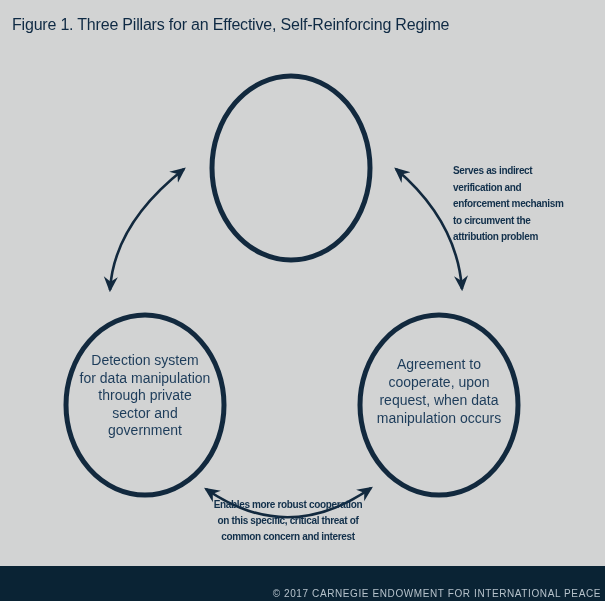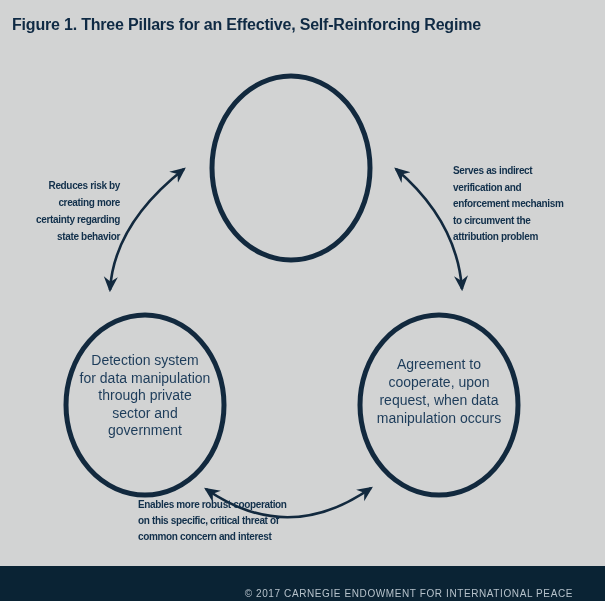--- a/index.html
+++ b/index.html
@@ -10,21 +10,21 @@
     position: relative;
     overflow: hidden;
   }
   .canvas { position: absolute; inset: 0; width: 605px; height: 601px; }
 
   .figure-title {
     position: absolute;
     left: 12px; top: 16px;
     margin: 0;
     font-size: 16px;
-    font-weight: bold;
+    font-weight: normal;
     letter-spacing: -0.2px;
     color: #0f2a44;
     white-space: nowrap;
   }
 
   svg.diagram { position: absolute; left: 0; top: 0; }
 
   .lbl {
     position: absolute;
     white-space: pre-line;
@@ -40,36 +40,36 @@
   .edge-lbl {
     position: absolute;
     white-space: pre-line;
     font-weight: bold;
     color: #12304b;
     font-size: 10px;
     letter-spacing: -0.35px;
   }
   .edge-left   { left: 10px;  top: 177px; width: 110px; text-align: right; line-height: 17px; }
   .edge-right  { left: 453px; top: 163px; width: 150px; text-align: left;  line-height: 16.5px; }
-  .edge-bottom { left: 138px; top: 497px; width: 300px; text-align: left; line-height: 16px; }
+  .edge-bottom { left: 138px; top: 497px; width: 300px; text-align: center; line-height: 16px; }
 
   .footer-bar {
     position: absolute;
     left: 0; top: 566px;
     width: 605px; height: 35px;
     background: #0a2334;
     display: flex;
     align-items: center;
     justify-content: flex-end;
   }
   .footer-credit {
     color: #b6c2cb;
     font-size: 10px;
     letter-spacing: 0.6px;
-    padding-right: 32px;
+    padding-right: 4px;
     white-space: nowrap;
     margin-top: 19px;
   }
 </style>
 </head>
 <body>
 
 <div class="canvas">
 
   <h1 class="figure-title">Figure 1. Three Pillars for an Effective, Self-Reinforcing Regime</h1>
@@ -93,24 +93,20 @@
   <div class="lbl lbl-br">Agreement to
 cooperate, upon
 request, when data
 manipulation occurs</div>
   <div class="lbl lbl-bl">Detection system
 for data manipulation
 through private
 sector and
 government</div>
 
-  <div class="edge-lbl edge-left">Reduces risk by
-creating more
-certainty regarding
-state behavior</div>
   <div class="edge-lbl edge-right">Serves as indirect
 verification and
 enforcement mechanism
 to circumvent the
 attribution problem</div>
   <div class="edge-lbl edge-bottom">Enables more robust cooperation
 on this specific, critical threat of
 common concern and interest</div>
 
   <div class="footer-bar">

